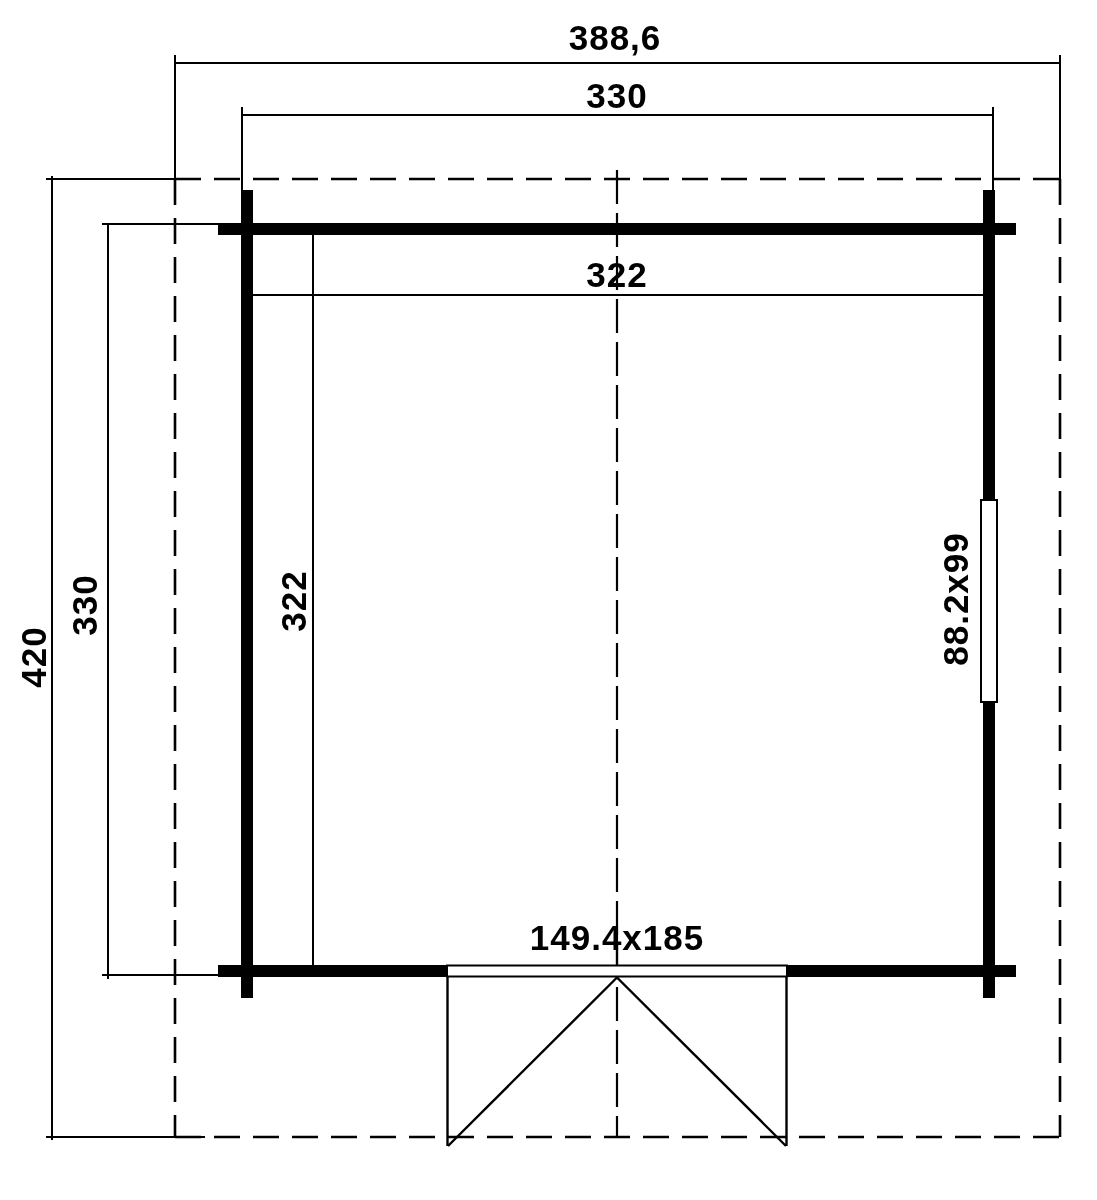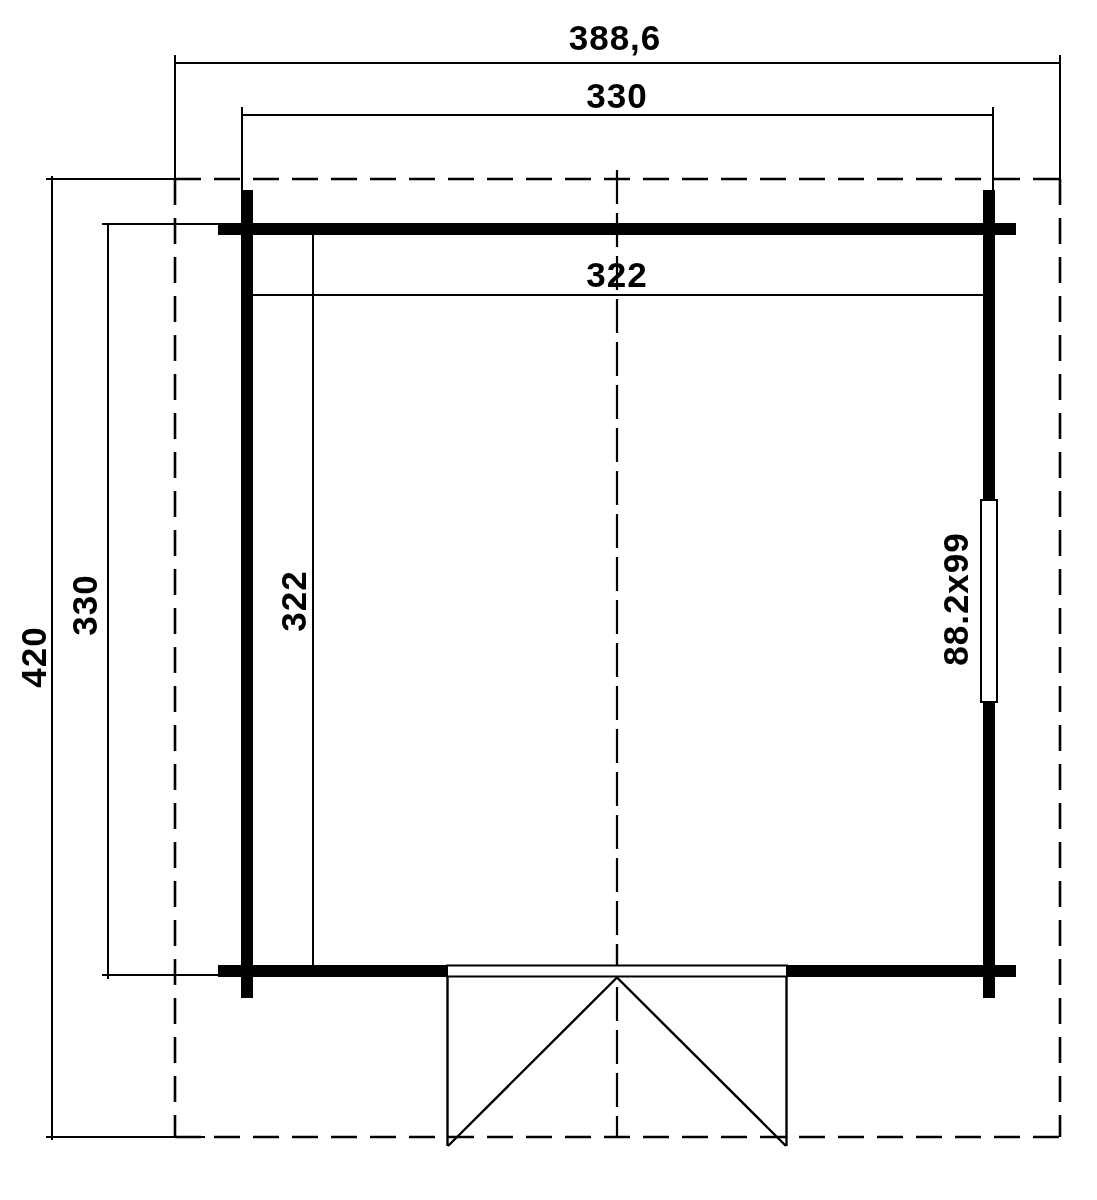--- a/index.html
+++ b/index.html
@@ -100,20 +100,21 @@
       </g>
     </g>
   </svg>
 
   <div class="dim-label" style="left:465px; top:4px;margin-top:12px;">388,6</div>
 
   <div class="dim-label" style="left:467px; top:74px;">330</div>
 
   <div class="dim-label" style="left:467px; top:253px;">322</div>
 
+  <div class="dim-label" style="left:467px; top:916px;">149.4x185</div>
 
   <div class="dim-label vertical" style="left:-76px; top:635px;">420</div>
 
   <div class="dim-label vertical" style="left:-25px; top:583px;">330</div>
 
   <div class="dim-label vertical" style="left:184px; top:579px;">322</div>
 
   <div class="dim-label vertical" style="left:846px; top:577px;">88.2x99</div>
 
 </div>

